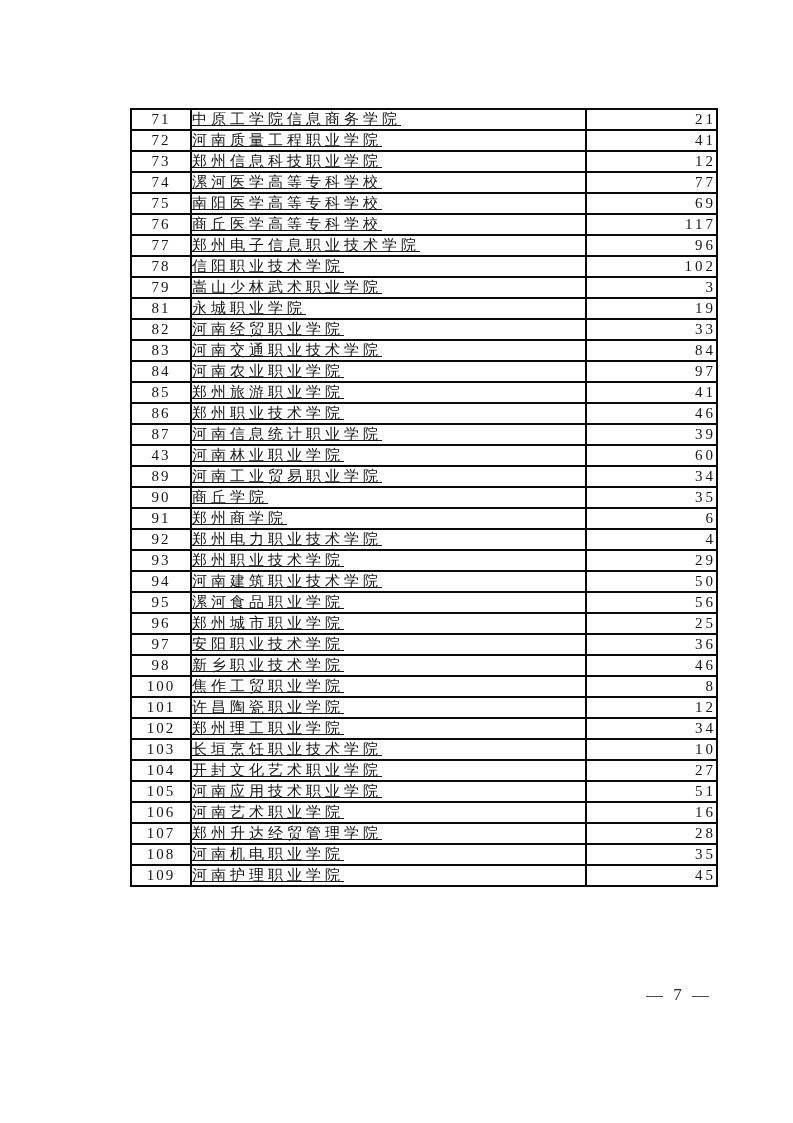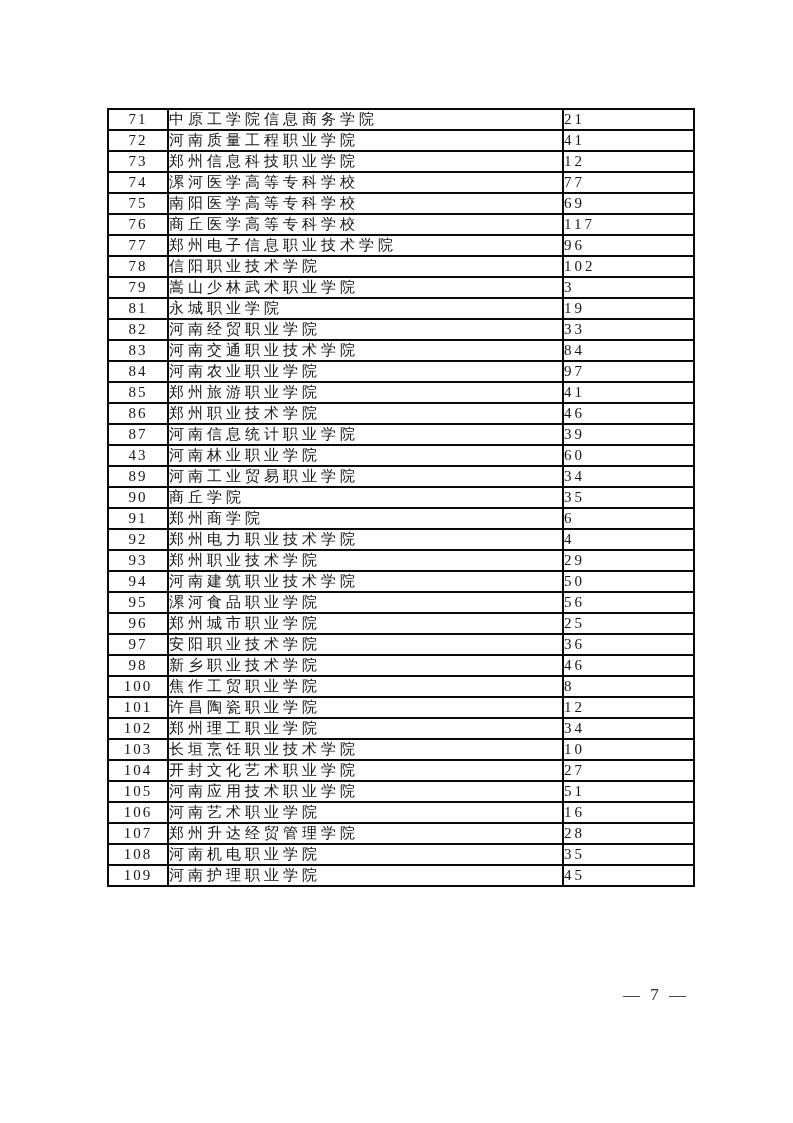--- a/index.html
+++ b/index.html
@@ -12,20 +12,21 @@
     background: #ffffff;
     position: relative;
     font-family: "Liberation Serif", "DejaVu Serif", serif;
     color: #161616;
     overflow: hidden;
   }
   .page {
     position: absolute;
     inset: 0;
     background: #ffffff;
+    margin-left: 23px;
   }
   table.data-table {
     position: absolute;
     left: 107px;
     top: 108px;
     width: 580px;
     border-collapse: collapse;
     table-layout: fixed;
   }
   table.data-table td {
@@ -40,24 +41,25 @@
   td.col-no {
     width: 58px;
     text-align: center;
     letter-spacing: 2px;
   }
   td.col-name {
     width: 393px;
     text-align: left;
     padding-left: 13px;
     letter-spacing: 4px;
+    text-decoration: underline;
   }
   td.col-value {
     width: 129px;
-    text-align: left;
+    text-align: right;
     letter-spacing: 3px;
   }
   .page-number {
     position: absolute;
     left: 616px;
     top: 985px;
     width: 80px;
     text-align: center;
     font-size: 17px;
     letter-spacing: 3px;

